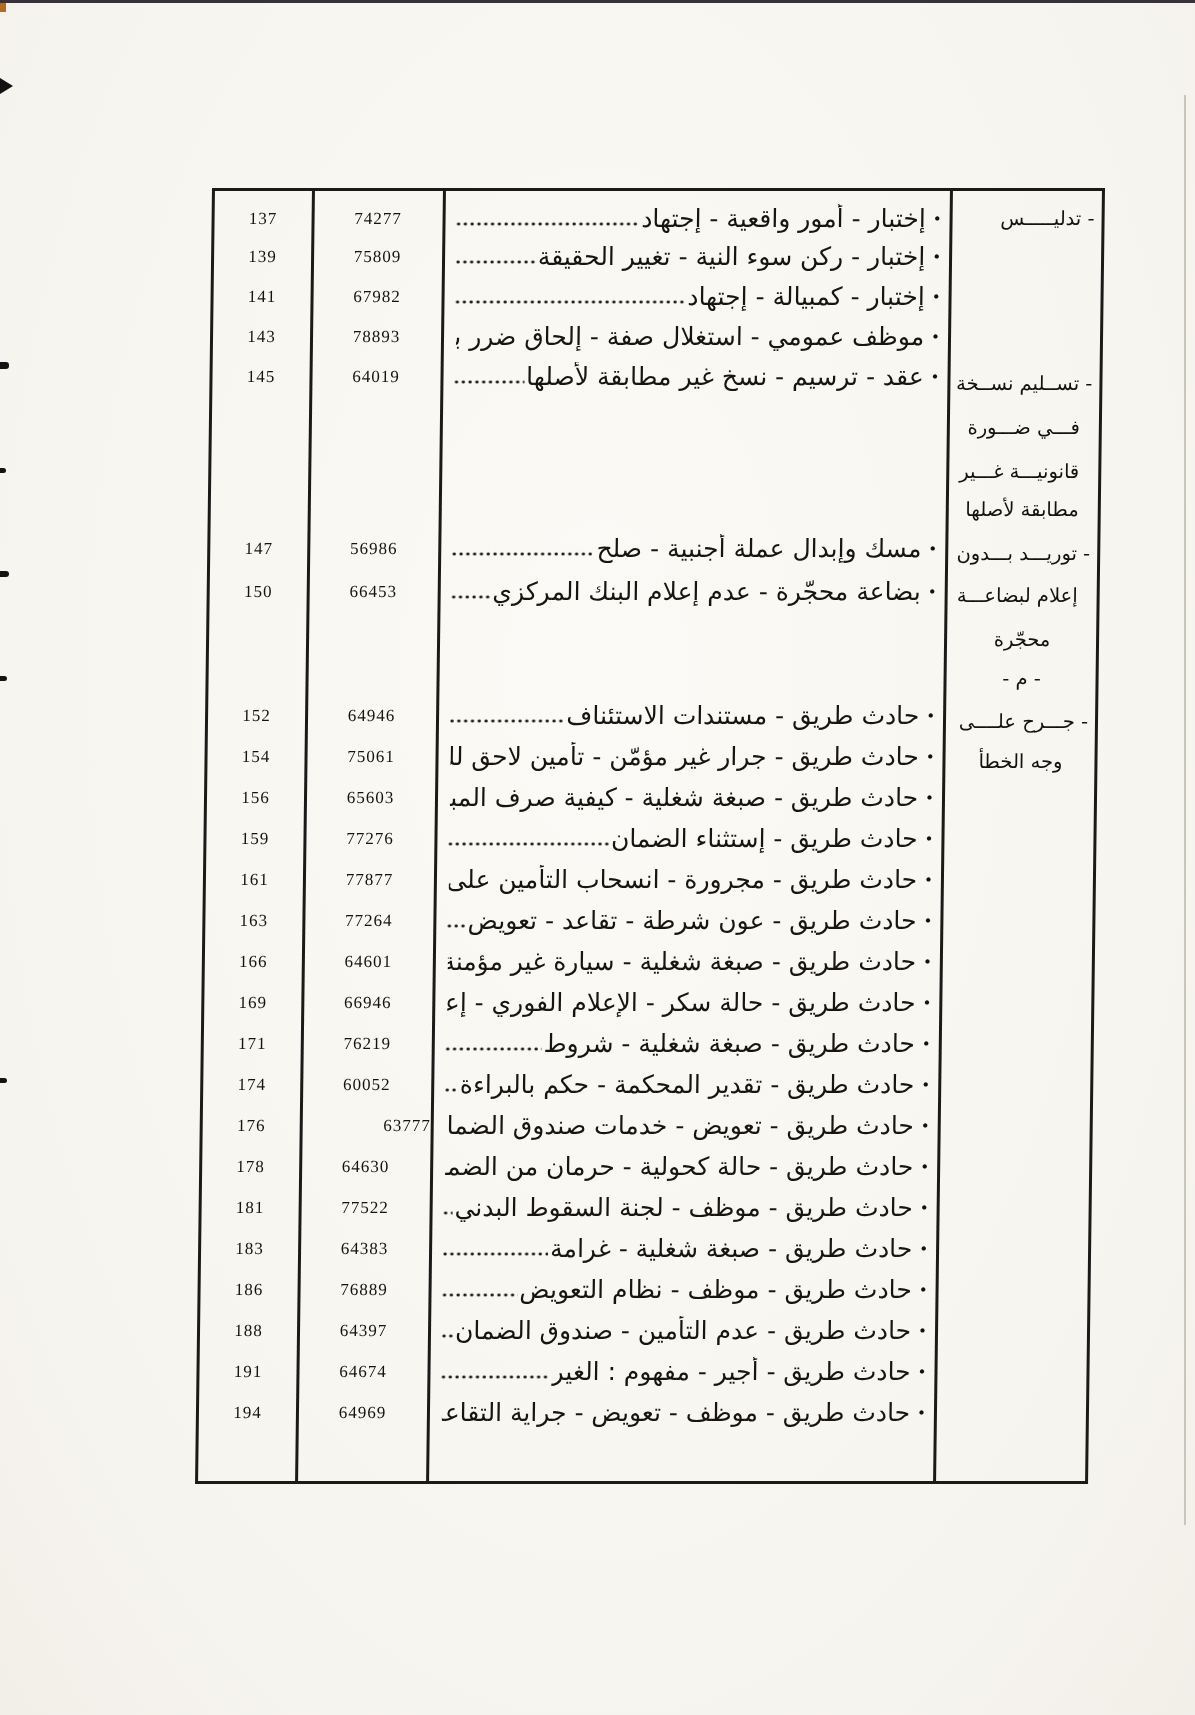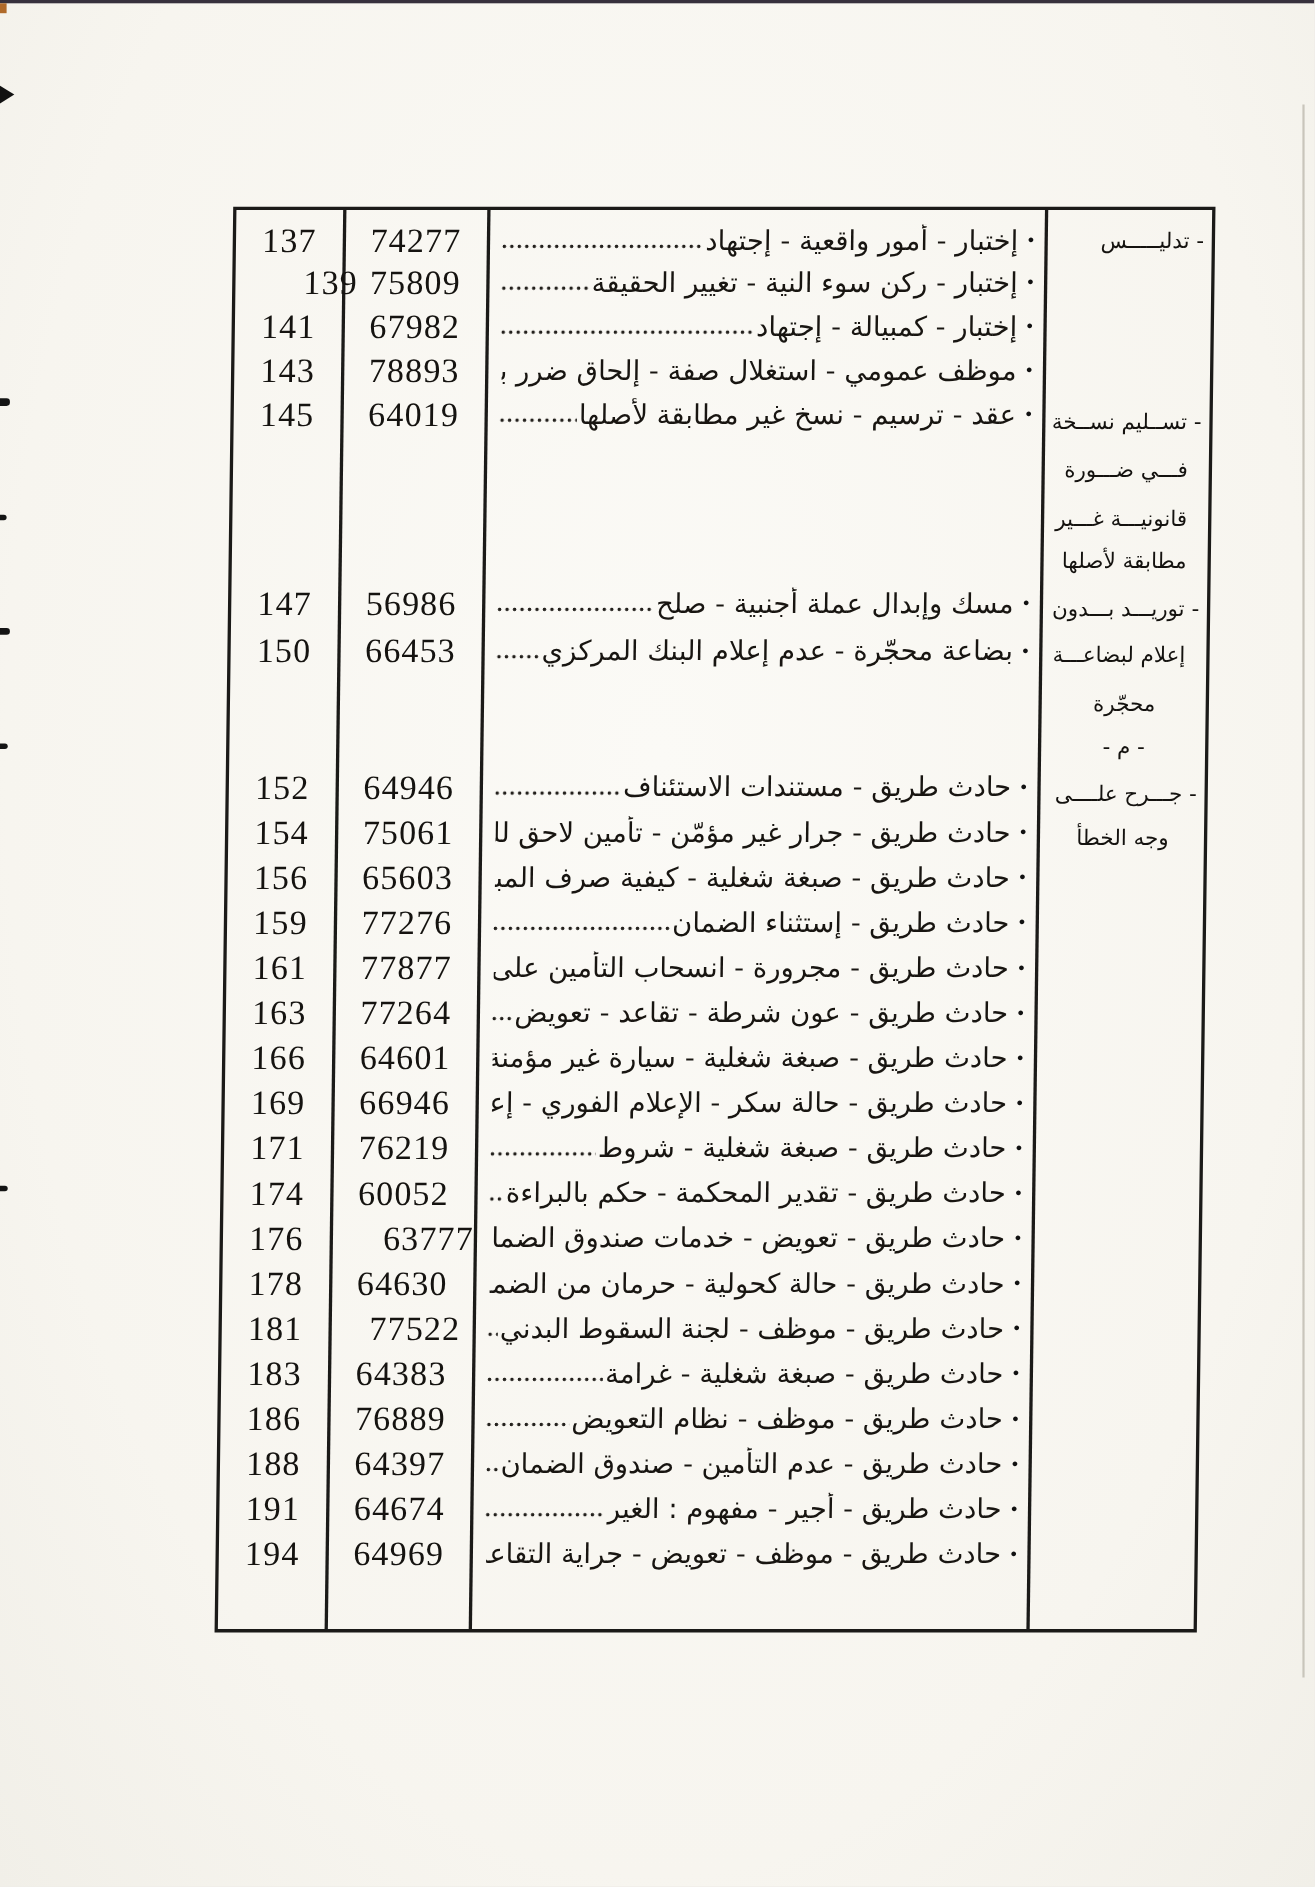--- a/index.html
+++ b/index.html
@@ -29,21 +29,21 @@
     transform:skewX(-0.75deg);
     transform-origin:top left;
     box-sizing:border-box;
   }
   .vline{position:absolute;top:0;bottom:0;width:2.5px;background:#1b1a18;}
   .col{position:absolute;top:0;bottom:0;}
   .num-cell{
     position:absolute;left:0;width:100%;height:30px;line-height:30px;
     text-align:center;
     font-family:"Liberation Serif", serif;
-    font-size:31px;letter-spacing:1px;color:#151310;
+    font-size:17px;letter-spacing:1px;color:#151310;
   }
   .desc-row{
     position:absolute;left:0;right:0;height:30px;
     display:flex;align-items:center;direction:rtl;
     padding-right:8px;padding-left:6px;box-sizing:border-box;
   }
   .bullet{flex:0 0 auto;font-size:15px;margin-left:7px;color:#111;}
   .desc-text{
     flex:0 1 auto;white-space:nowrap;overflow:hidden;
     font-size:25px;line-height:30px;color:#181511;
@@ -79,21 +79,21 @@
   <div class="page-edge-line" style="left:1184px;top:95px;height:1430px;"></div>
 
   <div class="tbl">
 
     <div class="vline" style="left:97px;"></div>
     <div class="vline" style="left:228px;"></div>
     <div class="vline" style="left:735px;"></div>
 
     <div class="col" id="col-page" style="left:0;width:97px;">
         <div class="num-cell" style="top: 13px;">137</div>
-        <div class="num-cell" style="top: 51px; margin-left: 38px;">139</div>
+        <div class="num-cell" style="top: 51px;">139</div>
         <div class="num-cell" style="top: 91px;">141</div>
         <div class="num-cell" style="top: 131px;">143</div>
         <div class="num-cell" style="top: 171px;">145</div>
         <div class="num-cell" style="top: 343px;">147</div>
         <div class="num-cell" style="top: 386px;">150</div>
         <div class="num-cell" style="top: 510px;">152</div>
         <div class="num-cell" style="top: 551px;">154</div>
         <div class="num-cell" style="top: 592px;">156</div>
         <div class="num-cell" style="top: 633px;">159</div>
         <div class="num-cell" style="top: 674px;">161</div>
@@ -124,21 +124,21 @@
         <div class="num-cell" style="top: 592px;">65603</div>
         <div class="num-cell" style="top: 633px;">77276</div>
         <div class="num-cell" style="top: 674px;">77877</div>
         <div class="num-cell" style="top: 715px;">77264</div>
         <div class="num-cell" style="top: 756px;">64601</div>
         <div class="num-cell" style="top: 797px;">66946</div>
         <div class="num-cell" style="top: 838px;">76219</div>
         <div class="num-cell" style="top: 879px;">60052</div>
         <div class="num-cell" style="top: 920px; text-align: right;">63777</div>
         <div class="num-cell" style="top: 961px;">64630</div>
-        <div class="num-cell" style="top: 1002px; padding-left: 12px;">77522</div>
+        <div class="num-cell" style="top: 1002px;">77522</div>
         <div class="num-cell" style="top: 1043px; font-family: Liberation Serif, serif;">64383</div>
         <div class="num-cell" style="top: 1084px;">76889</div>
         <div class="num-cell" style="top: 1125px;">64397</div>
         <div class="num-cell" style="top: 1166px;">64674</div>
         <div class="num-cell" style="top: 1207px;">64969</div>
       </div>
     <div class="col" id="col-desc" style="left:231px;width:504px;">
         <div class="desc-row" style="top: 13px;">
           <span class="bullet">•</span>
           <span class="desc-text">إختبار - أمور واقعية - إجتهاد</span>

